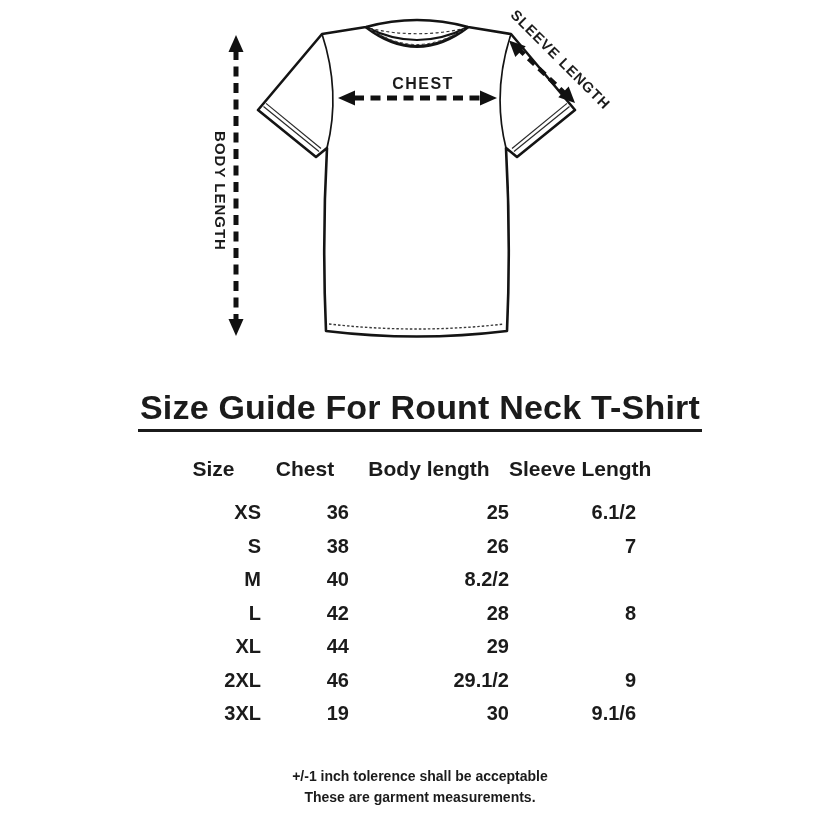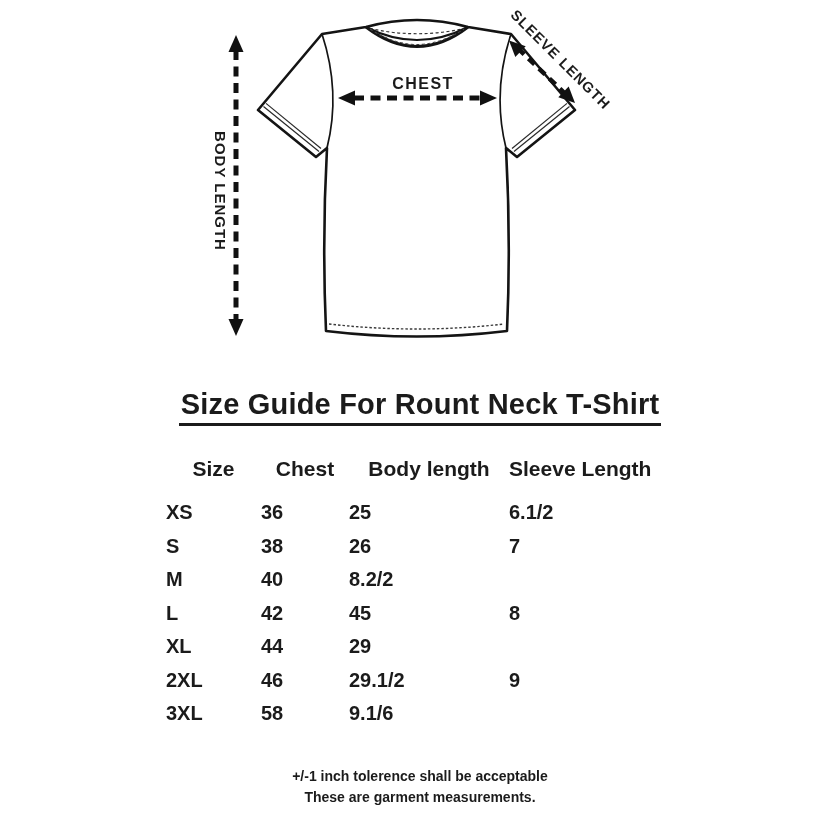--- a/index.html
+++ b/index.html
@@ -16,39 +16,39 @@
   .diagram{position:absolute;left:0;top:0;width:840px;height:372px;}
   .diagram text{
     font-family:"Liberation Sans","DejaVu Sans",sans-serif;
     font-weight:bold;fill:var(--ink);
   }
   .title-wrap{
     position:absolute;left:0;top:388px;width:840px;text-align:center;
   }
   .title-wrap span{
     display:inline-block;
-    font-size:29px;font-weight:bold;letter-spacing:.2px;
+    font-size:34px;font-weight:bold;letter-spacing:.2px;
     border-bottom:3px solid var(--ink);
     padding:0 2px 2px 2px;
   }
   .size-table{
     position:absolute;left:166px;top:452px;width:470px;
   }
   .thead,.trow{
     display:grid;
     grid-template-columns:95px 88px 160px 127px;
     align-items:center;
   }
   .thead{height:34px;margin-bottom:10px;}
   .trow{height:33.5px;}
   .th{
     font-size:21px;font-weight:bold;text-align:center;white-space:nowrap;
   }
   .td{
-    font-size:20px;font-weight:bold;text-align:left;white-space:nowrap;
+    font-size:20px;font-weight:bold;text-align:right;white-space:nowrap;
   }
   .footer{
     position:absolute;left:0;top:766px;width:840px;text-align:center;
     font-size:14px;font-weight:bold;line-height:21px;
   }
 </style>
 </head>
 <body>
 
 <svg class="diagram" viewBox="0 0 840 372" aria-hidden="true">
@@ -130,37 +130,38 @@
     <div class="td">7</div>
   </div>
   <div class="trow">
     <div class="td">M</div>
     <div class="td">40</div>
     <div class="td">8.2/2</div>
   </div>
   <div class="trow">
     <div class="td">L</div>
     <div class="td">42</div>
-    <div class="td">45</div>
+    <div class="td">28</div>
     <div class="td">8</div>
   </div>
   <div class="trow">
     <div class="td">XL</div>
     <div class="td">44</div>
     <div class="td">29</div>
   </div>
   <div class="trow">
     <div class="td">2XL</div>
     <div class="td">46</div>
     <div class="td">29.1/2</div>
     <div class="td">9</div>
   </div>
   <div class="trow">
     <div class="td">3XL</div>
-    <div class="td">58</div>
+    <div class="td">19</div>
+    <div class="td">30</div>
     <div class="td">9.1/6</div>
   </div>
 </div>
 
 <div class="footer">
   <div>+/-1 inch tolerence shall be acceptable</div>
   <div>These are garment measurements.</div>
 </div>
 
 </body></html>

